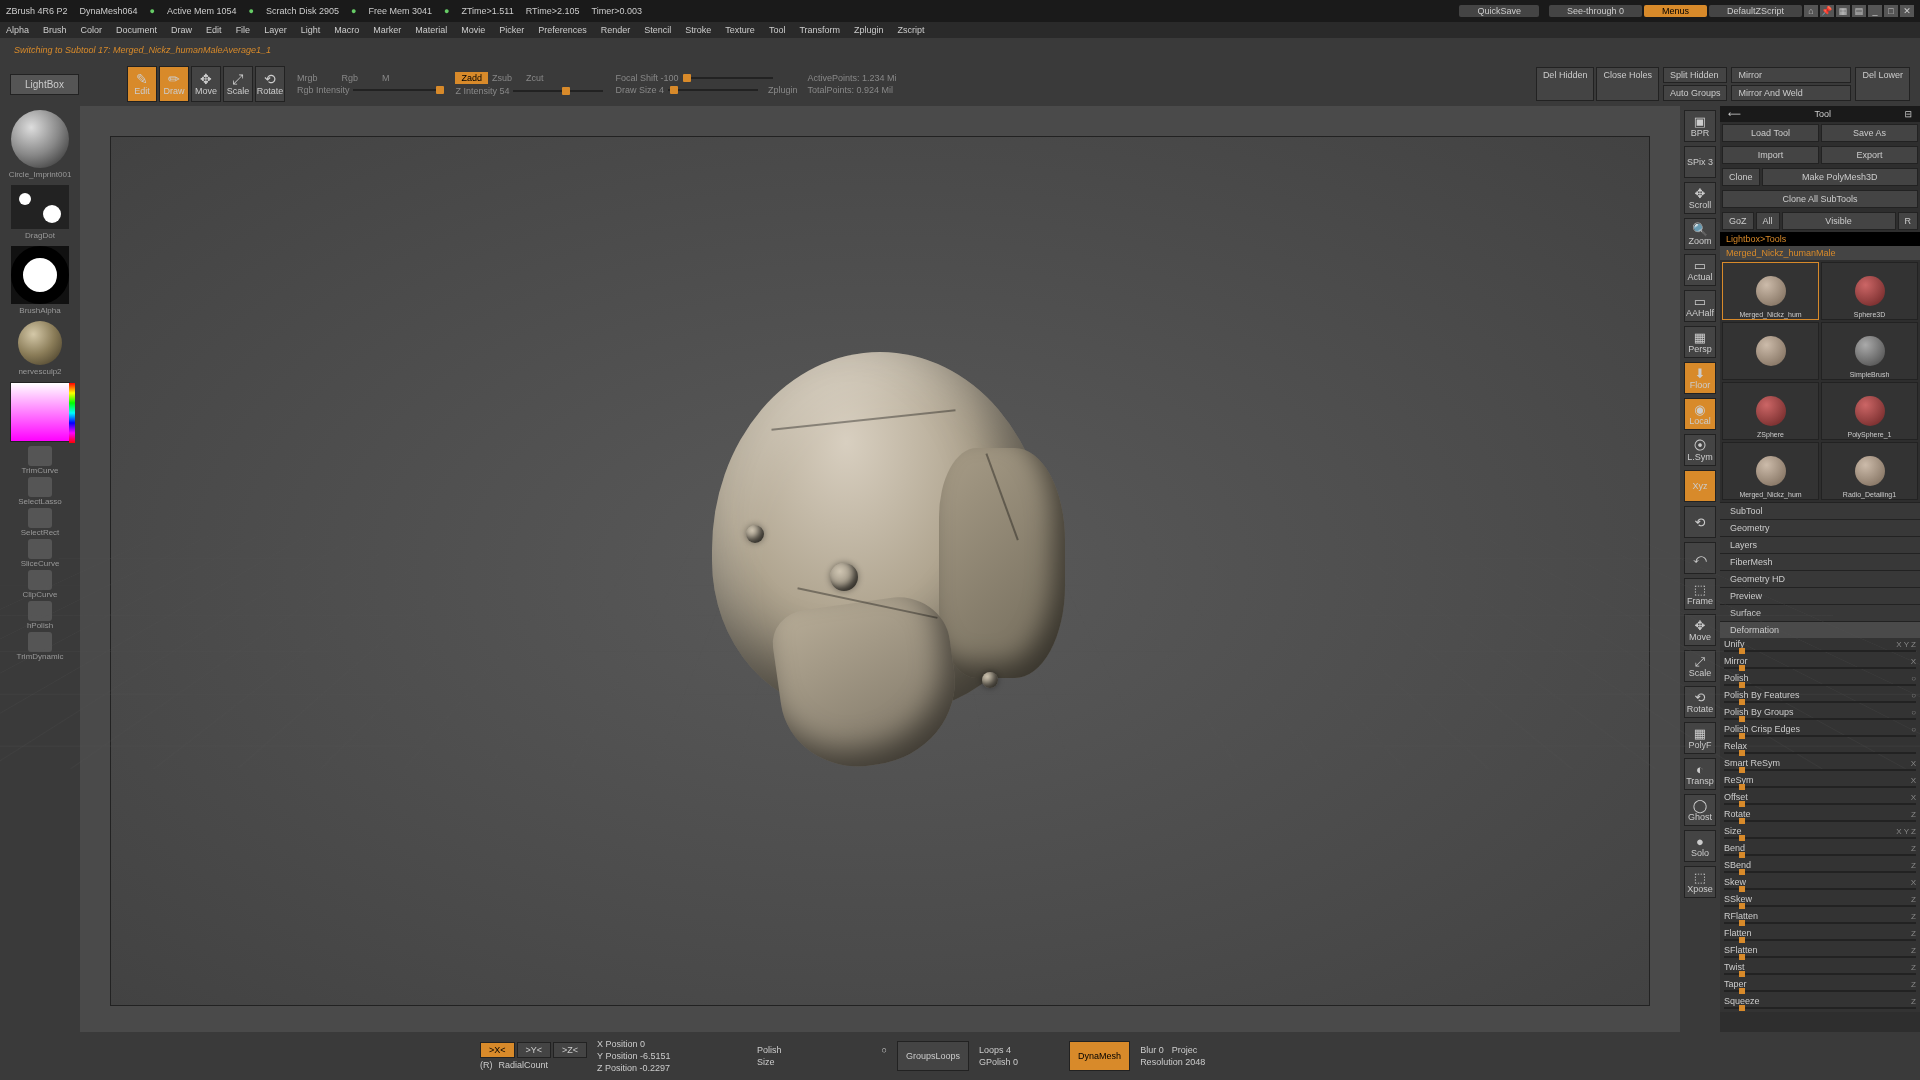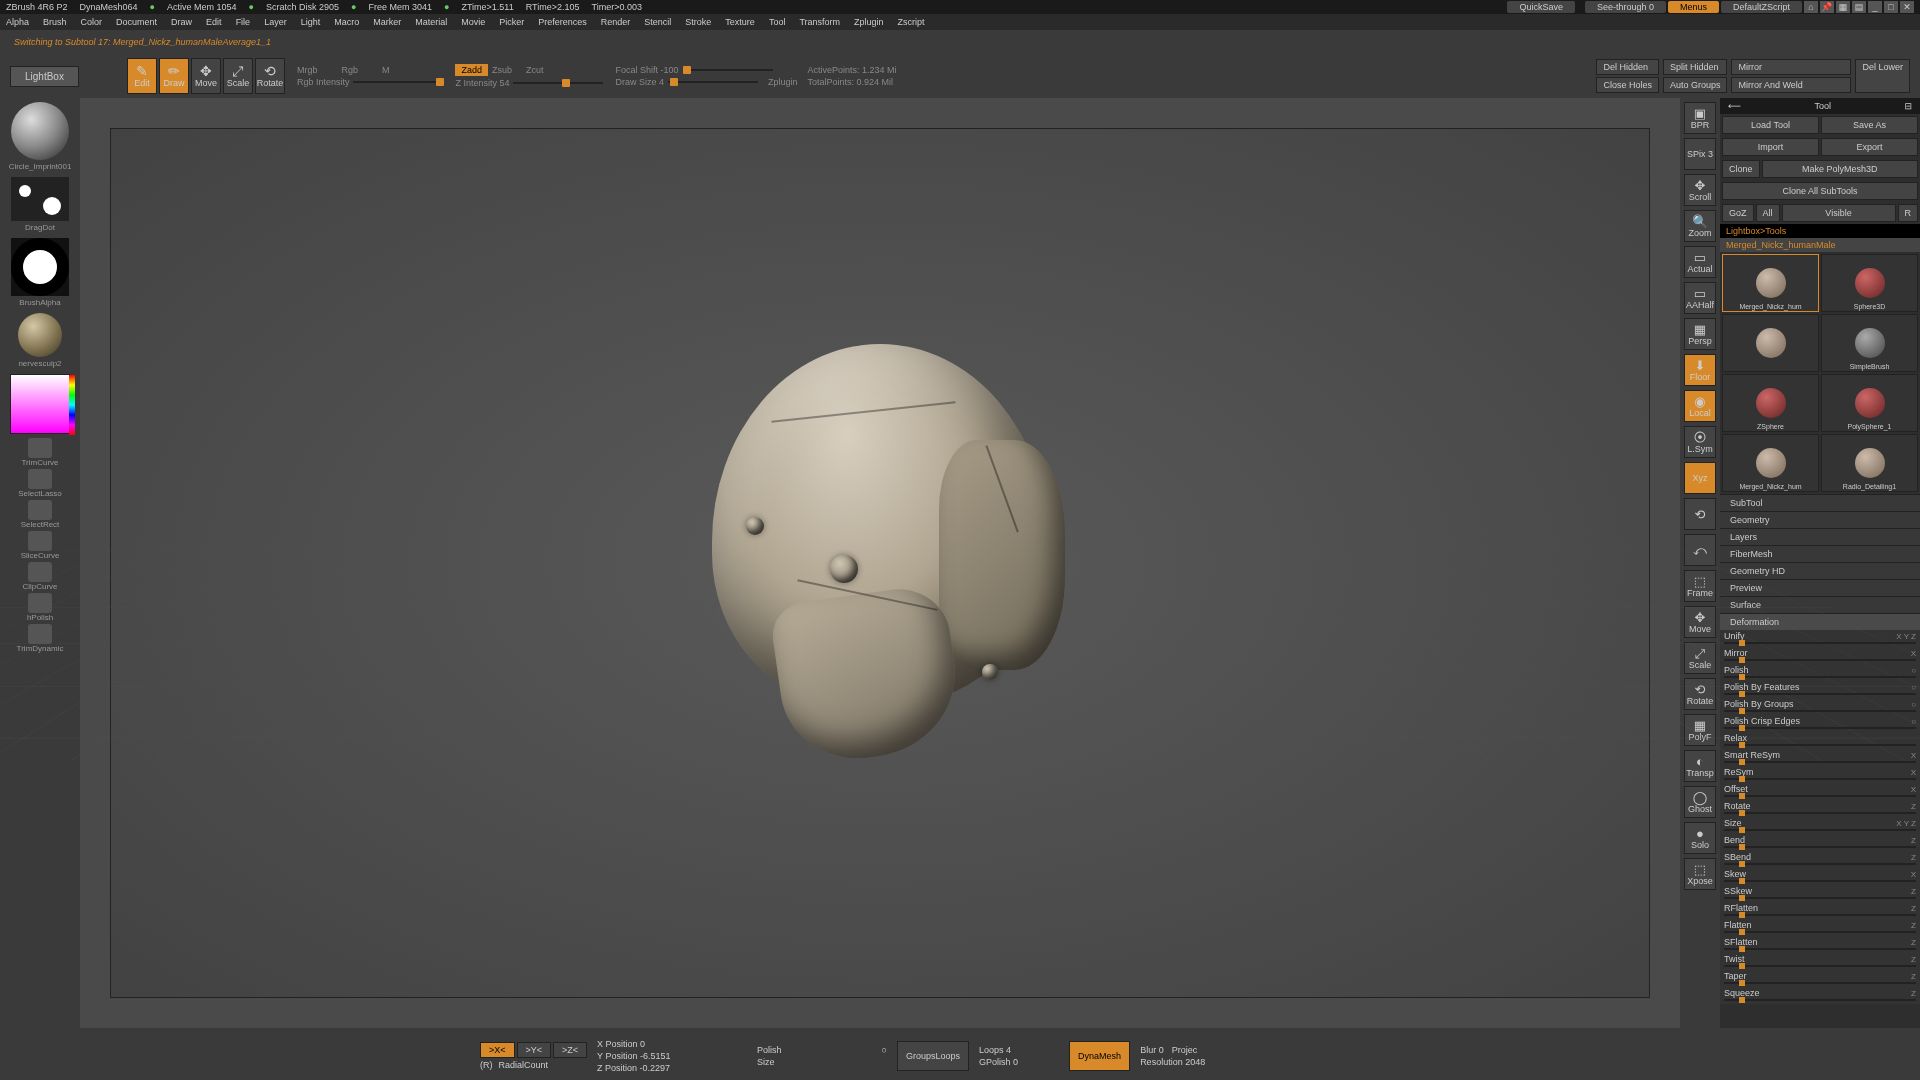--- a/index.html
+++ b/index.html
@@ -1,19 +1,19 @@
 <!DOCTYPE html>
 <html><head>
 <meta charset="utf-8">
 <style>
 *{margin:0;padding:0;box-sizing:border-box;font-family:Arial,sans-serif;font-size:9px;color:#ccc;user-select:none}
 body{background:#3a3a3a;width:1920px;height:1080px;overflow:hidden;position:relative}
-.top-status{height:14px;background:#1a1a1a;display:flex;align-items:center;padding:0 6px;gap:12px;color:#888}
+.top-status{height:22px;background:#1a1a1a;display:flex;align-items:center;padding:0 6px;gap:12px;color:#888}
 .top-status .right{margin-left:auto;display:flex;gap:2px}
-.top-status .btn{background:#444;padding:1px 12px;border-radius:2px}
+.top-status .btn{background:#444;padding:1px 18px;border-radius:2px}
 .top-status .btn.orange{background:#d88a2a;color:#000}
 .top-status .winbtn{width:14px;height:12px;background:#555;display:flex;align-items:center;justify-content:center}
 .menu-bar{height:16px;background:#2a2a2a;display:flex;align-items:center;padding:0 6px;gap:14px;color:#999}
 .menu-bar span{cursor:pointer}
 .info-line{height:16px;background:#3a3a3a;padding:12px 14px;display:flex;align-items:center}
 .info-line span{color:#d88a2a;font-style:italic}
 .toolbar-row{height:44px;background:#3a3a3a;display:flex;align-items:center;padding:0 10px;gap:4px}
 .lightbox-btn{background:#555;padding:4px 14px;border:1px solid #222;font-size:10px}
 .mode-btn{width:30px;height:36px;background:#444;display:flex;flex-direction:column;align-items:center;justify-content:center;font-size:8px;border:1px solid #222}
 .mode-btn.active{background:#d88a2a;color:#000}
@@ -215,21 +215,21 @@
         <span class="sl-label" style="margin-left:6px">Zplugin</span>
       </div>
   </div>
 
   <div class="slider-group" style="margin-left:6px">
     <span class="sl-label">ActivePoints: 1.234 Mi</span>
     <span class="sl-label">TotalPoints: 0.924 Mil</span>
   </div>
 
   <div class="tool-opts">
-    <div style="display:flex;flex-direction:column;gap:2px">
+    <div style="display:flex;flex-direction:row;gap:2px">
       <span class="tool-opt">Del Hidden</span>
       <span class="tool-opt">Close Holes</span>
     </div>
     <div style="display:flex;flex-direction:column;gap:2px">
       <span class="tool-opt">Split Hidden</span>
       <span class="tool-opt">Auto Groups</span>
     </div>
     <div style="display:flex;flex-direction:column;gap:2px;width:120px">
       <span class="tool-opt">Mirror</span>
       <span class="tool-opt">Mirror And Weld</span>

